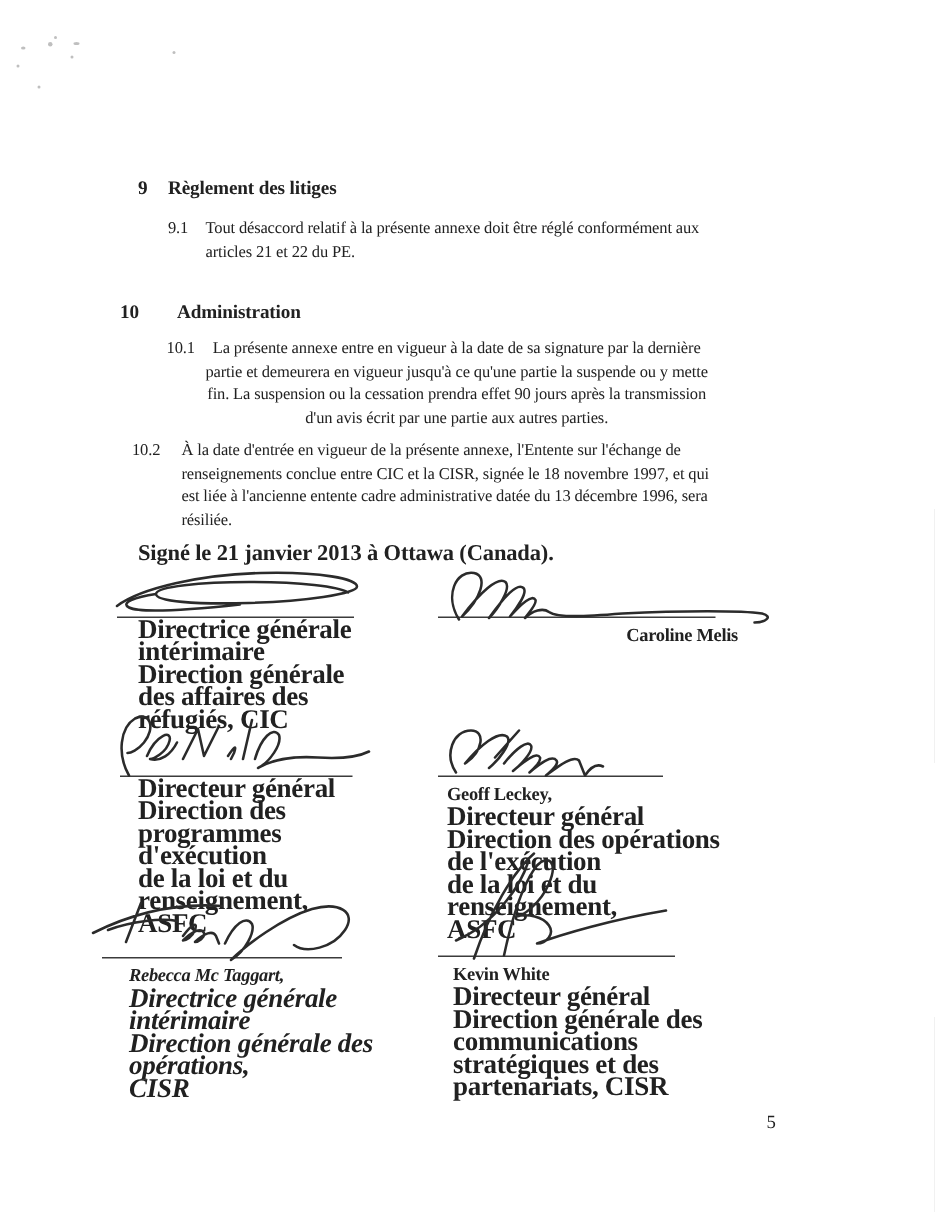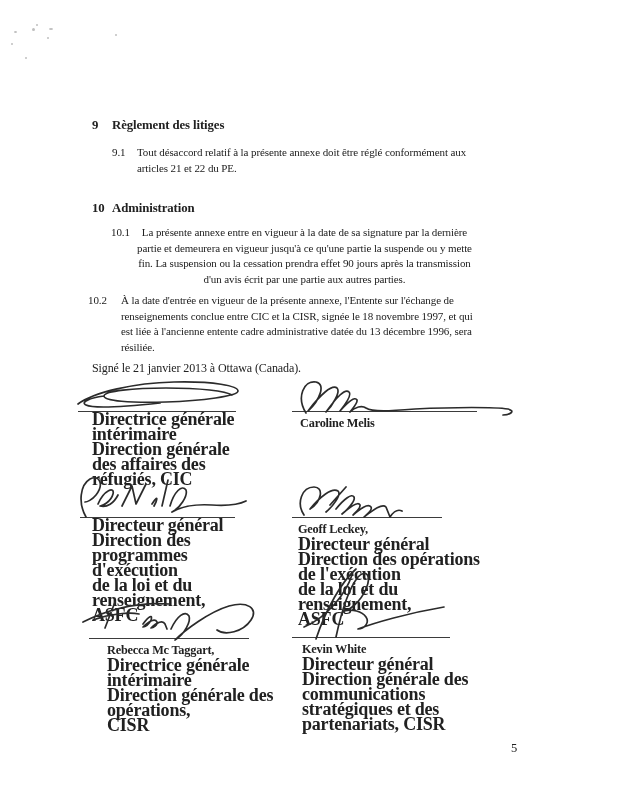--- a/index.html
+++ b/index.html
@@ -17,21 +17,21 @@
 
   .heading { position:absolute; display:flex; font-weight:bold; font-size:12.8px; letter-spacing:-0.1px; }
   .heading .num { width:20px; flex:none; }
 
   .para { position:absolute; display:flex; font-size:11px; line-height:15.6px; letter-spacing:-0.1px; }
   .para .plabel { flex:none; }
   .p91 .plabel { width:25px; }
   .p10 .plabel { width:33px; }
   .para .ptext { white-space:pre-line; }
 
-  .signed { position:absolute; font-weight:normal; font-size:12px; letter-spacing:-0.1px; }
+  .signed { position:absolute; font-weight:bold; font-size:15px; letter-spacing:-0.1px; }
 
   .sig { position:absolute; }
   .sigline { height:0; border-top:1.2px solid #3b3b3b; }
   .scrawl { position:absolute; overflow:visible; }
   .scrawl path { fill:none; stroke:#2b2b2b; stroke-width:1.7; stroke-linecap:round; stroke-linejoin:round; }
   .sig-name { font-weight:bold; font-size:12.3px; margin-top:4px; letter-spacing:-0.2px; }
   .sig-title { font-weight:bold; font-size:18px; line-height:15px; white-space:pre-line; letter-spacing:-0.2px; }
 
   .pagenum { position:absolute; font-size:12.5px; }
 </style>
@@ -52,21 +52,21 @@
   <div class="heading" style="left:92px;top:118px;">
     <span class="num">9</span>
     <span>Règlement des litiges</span>
   </div>
   <div class="para p91" style="left:112px;top:145px;">
     <span class="plabel">9.1</span>
     <span class="ptext">Tout désaccord relatif à la présente annexe doit être réglé conformément aux
 articles 21 et 22 du PE.</span>
   </div>
 
-  <div class="heading" style="left:92px;top:201px;">
+  <div class="heading" style="left:80px;top:201px;gap:18px;">
     <span class="num">10</span>
     <span>Administration</span>
   </div>
   <div class="para p10" style="left:104px;top:225px;text-align:center;">
     <span class="plabel">10.1</span>
     <span class="ptext">La présente annexe entre en vigueur à la date de sa signature par la dernière
 partie et demeurera en vigueur jusqu'à ce qu'une partie la suspende ou y mette
 fin. La suspension ou la cessation prendra effet 90 jours après la transmission
 d'un avis écrit par une partie aux autres parties.</span>
   </div>
@@ -90,21 +90,21 @@
 Direction générale des affaires des
 réfugiés, CIC</div>
     </div>
   </div>
 
   <div class="sig" style="left:292px;top:411px;width:200px;">
     <svg class="scrawl" style="left:-2px;top:-36px;" width="235" height="46" viewBox="0 0 235 46">
       <path d="M16,38 C6,22 14,5 26,7 C36,9 30,25 18,36 C30,20 42,9 47,13 C51,17 42,31 36,37 C46,23 55,13 59,17 C62,20 54,31 50,36 C58,27 65,21 67,25 C68,28 62,34 60,37 C65,32 72,30 76,33 C82,37 100,36 125,34 C165,32 205,32 218,34 C226,36 220,40 213,40"></path>
     </svg>
     <div class="sigline" style="width:185px;"></div>
-    <div style="margin-left:8px;">
+    <div style="margin-left:8px;text-align:right;">
       <div class="sig-name">Caroline Melis</div>
     </div>
   </div>
 
   <div class="sig" style="left:80px;top:517px;width:180px;">
     <svg class="scrawl" style="left:-6px;top:-44px;" width="180" height="50" viewBox="0 0 180 50">
       <path d="M12,44 C4,30 6,12 16,6 C26,1 30,12 22,22 C18,27 13,29 11,29 M24,31 C30,17 41,13 39,21 C37,29 28,33 26,33 C33,35 40,30 44,22 M48,33 L58,13 L62,31 L72,11 M78,31 C82,25 84,23 82,29 L80,33 M88,33 L94,7 M96,33 C100,19 108,11 112,17 C114,23 106,35 98,39 C108,33 122,31 138,32 C154,33 166,31 172,28"></path>
     </svg>
     <div class="sigline" style="width:155px;"></div>
     <div style="margin-left:12px;">
@@ -122,21 +122,21 @@
     <div class="sigline" style="width:150px;"></div>
     <div style="margin-left:6px;">
       <div class="sig-name">Geoff Leckey,</div>
       <div class="sig-title">Directeur général
 Direction des opérations de l'exécution
 de la loi et du renseignement,
 ASFC</div>
     </div>
   </div>
 
-  <div class="sig" style="left:89px;top:638px;width:190px;">
+  <div class="sig" style="left:68px;top:638px;width:190px;font-style:italic;">
     <svg class="scrawl" style="left:-10px;top:-48px;" width="205" height="56" viewBox="0 0 205 56">
       <path d="M4,32 C32,18 62,12 90,14 M26,38 L36,12 M14,30 C30,24 50,22 60,24 M64,34 C70,26 74,24 72,30 C70,35 66,37 64,37 C70,31 76,28 78,32 C79,35 74,38 72,38 C78,32 84,30 86,34 L88,39 M92,39 C98,26 106,20 110,26 C112,31 106,44 96,50 C106,40 130,22 150,16 C168,11 180,18 172,30 C164,42 146,46 138,40"></path>
     </svg>
     <div class="sigline" style="width:160px;"></div>
     <div style="margin-left:18px;">
       <div class="sig-name">Rebecca Mc Taggart,</div>
       <div class="sig-title">Directrice générale intérimaire
 Direction générale des opérations,
 CISR</div>
     </div>

